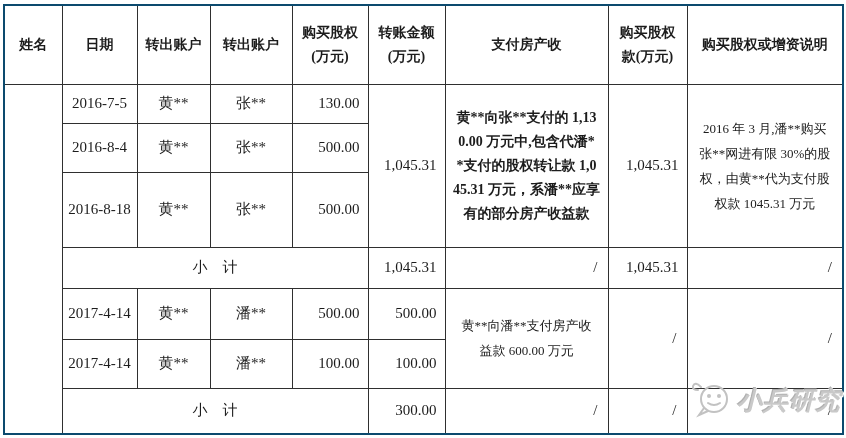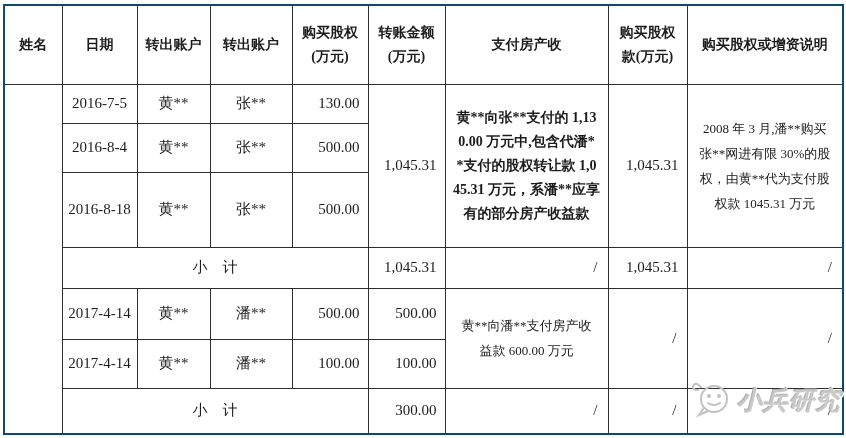--- a/index.html
+++ b/index.html
@@ -85,21 +85,21 @@
     <td>黄**</td>
     <td>张**</td>
     <td class="num">130.00</td>
     <td class="num" rowspan="3">1,045.31</td>
     <td class="note-bold" rowspan="3">黄**向张**支付的 1,13
 0.00 万元中,包含代潘*
 *支付的股权转让款 1,0
 45.31 万元，系潘**应享
 有的部分房产收益款</td>
     <td class="num" rowspan="3">1,045.31</td>
-    <td class="note" rowspan="3">2008 年 3 月,潘**购买
+    <td class="note" rowspan="3">2016 年 3 月,潘**购买
 张**网进有限 30%的股
 权，由黄**代为支付股
 权款 1045.31 万元</td>
   </tr>
   <tr class="r2">
     <td>2016-8-4</td>
     <td>黄**</td>
     <td>张**</td>
     <td class="num">500.00</td>
   </tr>

